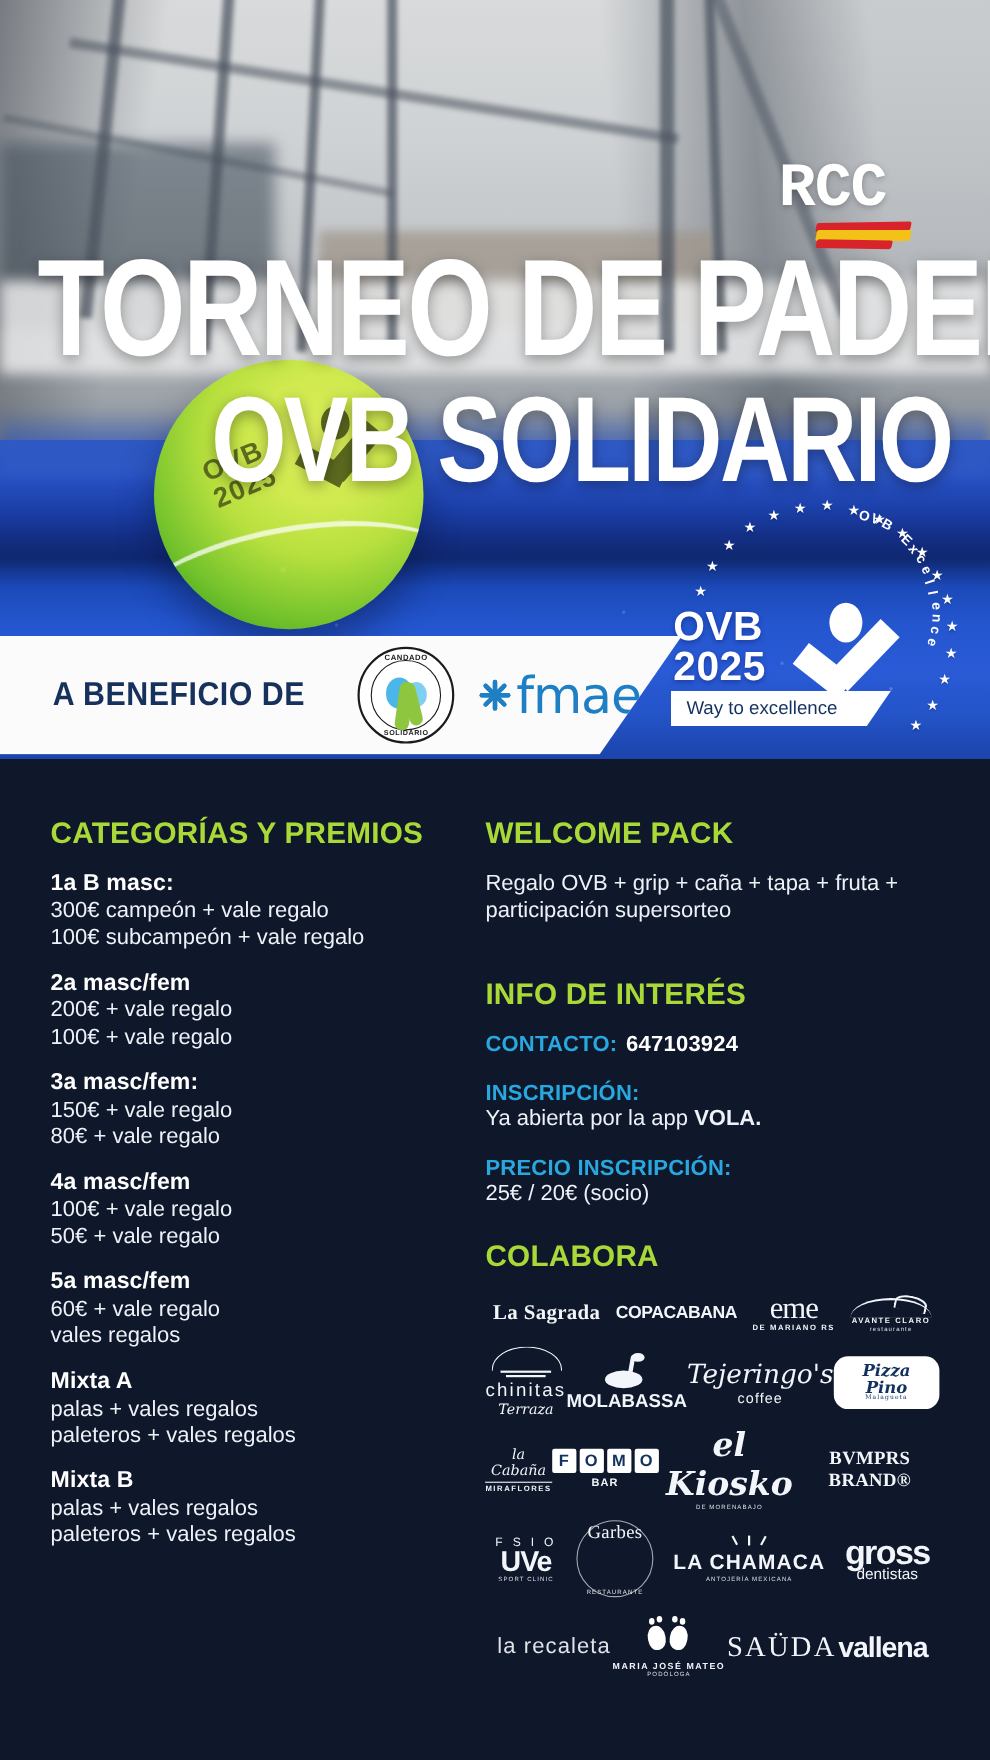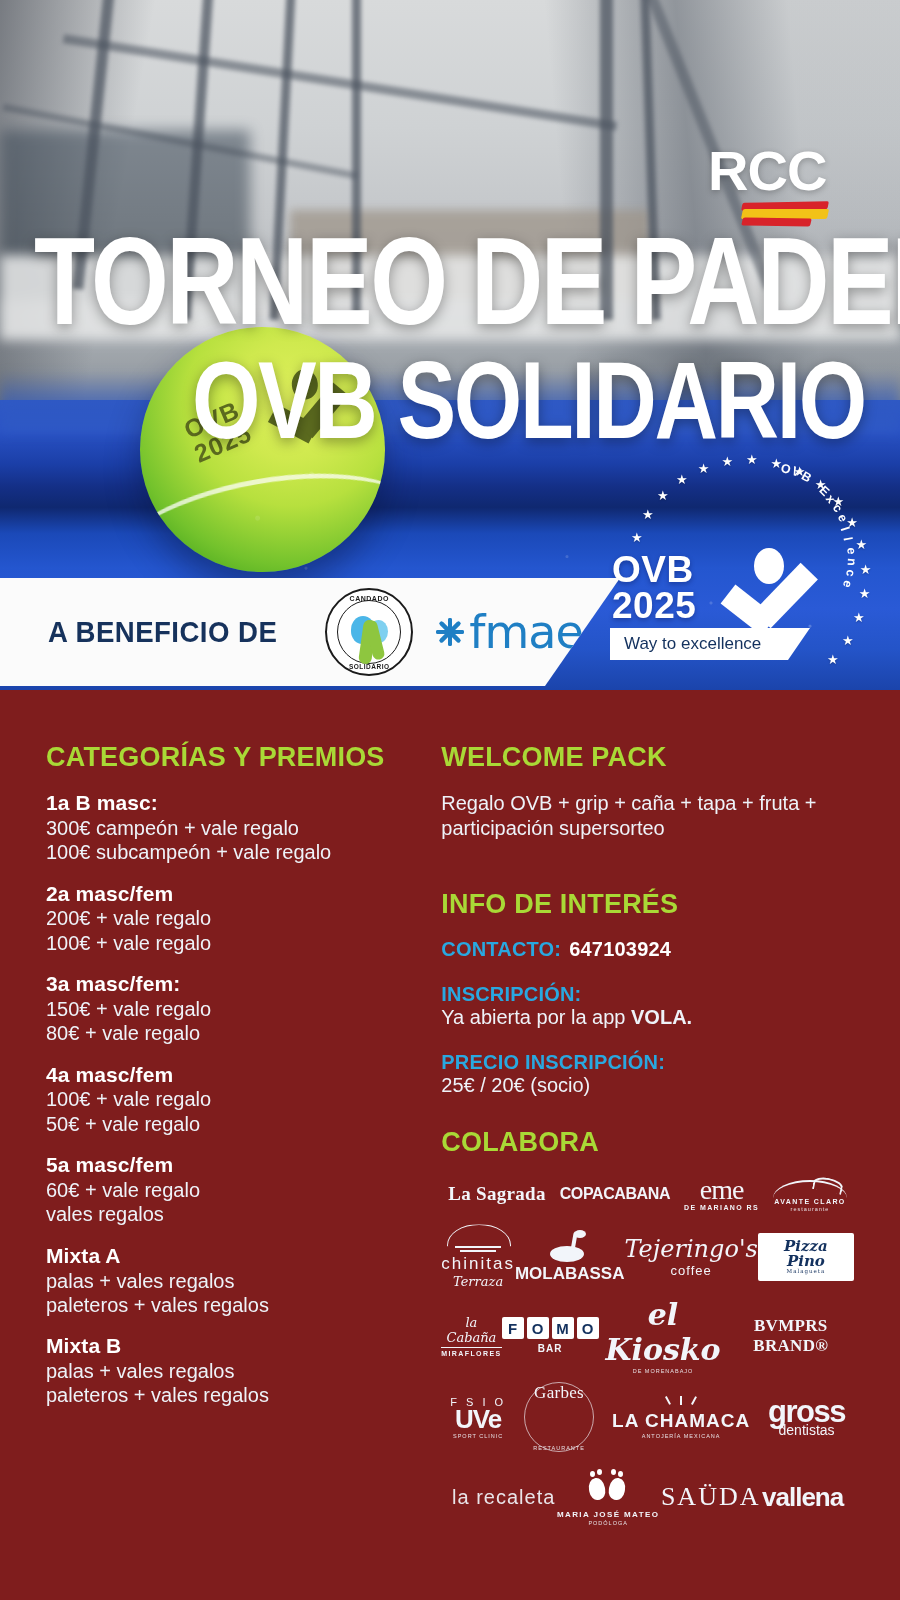--- a/index.html
+++ b/index.html
@@ -114,21 +114,21 @@
   }
   .ball-mark{ position:absolute; left:132px; top:42px; width:78px; height:72px; transform:rotate(-6deg); }
   .ball-mark .dot{ position:absolute; left:22px; top:0; width:26px; height:30px; border-radius:50%; background:#5c6b1f; }
   .ball-mark .bar-a{ position:absolute; left:0; top:30px; width:46px; height:20px; background:#5c6b1f; transform:rotate(34deg); transform-origin:left center; }
   .ball-mark .bar-b{ position:absolute; left:30px; top:52px; width:56px; height:20px; background:#5c6b1f; transform:rotate(-44deg); transform-origin:left center; }
 
   
   .rcc{ position:absolute; right:72px; top:143px; text-align:left; }
   .rcc-word{
     color:#fff; font-size:56px; font-weight:700; letter-spacing:-1px;
-    line-height:1; font-family:Liberation Sans, sans-serif;
+    line-height:1; font-family:Liberation Mono, monospace;
     text-shadow:0 2px 6px rgba(0,0,0,.25);
   }
   .rcc-flag{ margin-top:3px; margin-left:34px; width:86px; height:24px; position:relative; }
   .rcc-flag span{ position:absolute; left:0; width:100%; height:8px; border-radius:2px; }
   .rcc-flag .r1{ top:0;  background:#d8232a; transform:skewX(-12deg) rotate(-1deg); }
   .rcc-flag .y{  top:7px; height:10px; background:#f2c218; transform:skewX(-12deg); }
   .rcc-flag .r2{ top:16px; background:#d8232a; transform:skewX(-12deg) rotate(1deg); width:80%; }
 
   
   .title-main, .title-sub{
@@ -224,21 +224,21 @@
     display:flex; align-items:center;
   }
   .way span{
     margin-left:14px; color:#13315e; font-size:17px; font-weight:400;
     font-family:"Liberation Sans", sans-serif;
   }
 
   
   .body{
     position:absolute; left:0; top:690px; width:900px; height:910px;
-    background:#7f1d1d;
+    background:#0f172a;
   }
   .cols{ display:flex; padding:52px 46px 0 46px; gap:12px; }
   .col-left{ width:390px; }
   .col-right{ width:420px; }
 
   .h-green{
     color:#a9d936; font-size:27px; font-weight:700; letter-spacing:.2px;
     font-family:"Liberation Sans", sans-serif; margin-bottom:18px;
   }
   .cat{ margin-bottom:17px; }
@@ -274,21 +274,21 @@
     min-height:44px;
   }
   .sp-serif{ font-family:"Liberation Serif", serif; font-size:19px; font-weight:700; letter-spacing:.3px; }
   .sp-bold{ font-family:"Liberation Sans", sans-serif; font-size:16px; font-weight:700; letter-spacing:-.4px; }
   .sp-sm{ font-size:7px; letter-spacing:1.4px; font-weight:700; margin-top:2px; }
   .sp-xs{ font-size:5.5px; letter-spacing:1px; margin-top:1px; opacity:.9; }
   .sp-script{ font-family:"DejaVu Serif", serif; font-style:italic; font-size:18px; }
   .sp-thin{ font-family:"Liberation Sans", sans-serif; font-size:17px; font-weight:300; letter-spacing:2px; }
   .sp-eme{ font-family:"Liberation Serif", serif; font-size:28px; letter-spacing:-1px; line-height:.9; }
   .sp-box{
-    background:#fff; color:#13315e; border-radius:2px; padding:6px 10px;
+    background:#fff; color:#13315e; border-radius:13px; padding:6px 10px;
     font-family:"DejaVu Serif", serif; font-style:italic; font-weight:700;
     font-size:15px; line-height:1.02;
   }
   .sp-box .tiny{ font-size:5.5px; font-style:normal; font-weight:400; letter-spacing:1px; }
   .wave{ width:74px; height:20px; position:relative; }
   .wave:before{
     content:""; position:absolute; left:0; top:4px; width:74px; height:16px;
     border-top:2px solid #f2f5fa; border-radius:50%/100% 100% 0 0;
   }
   .wave:after{

